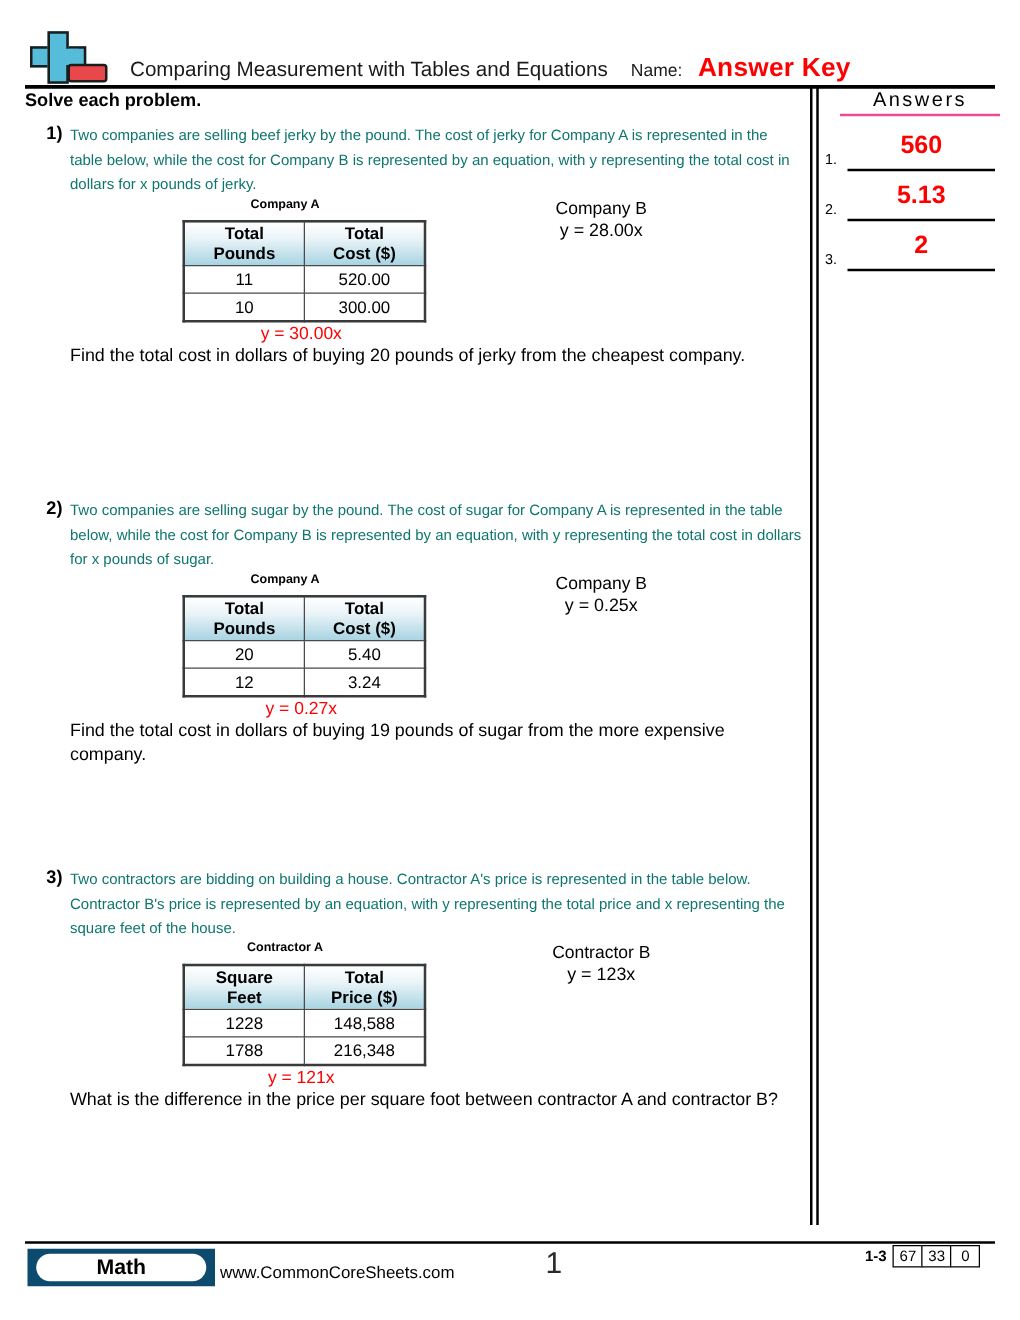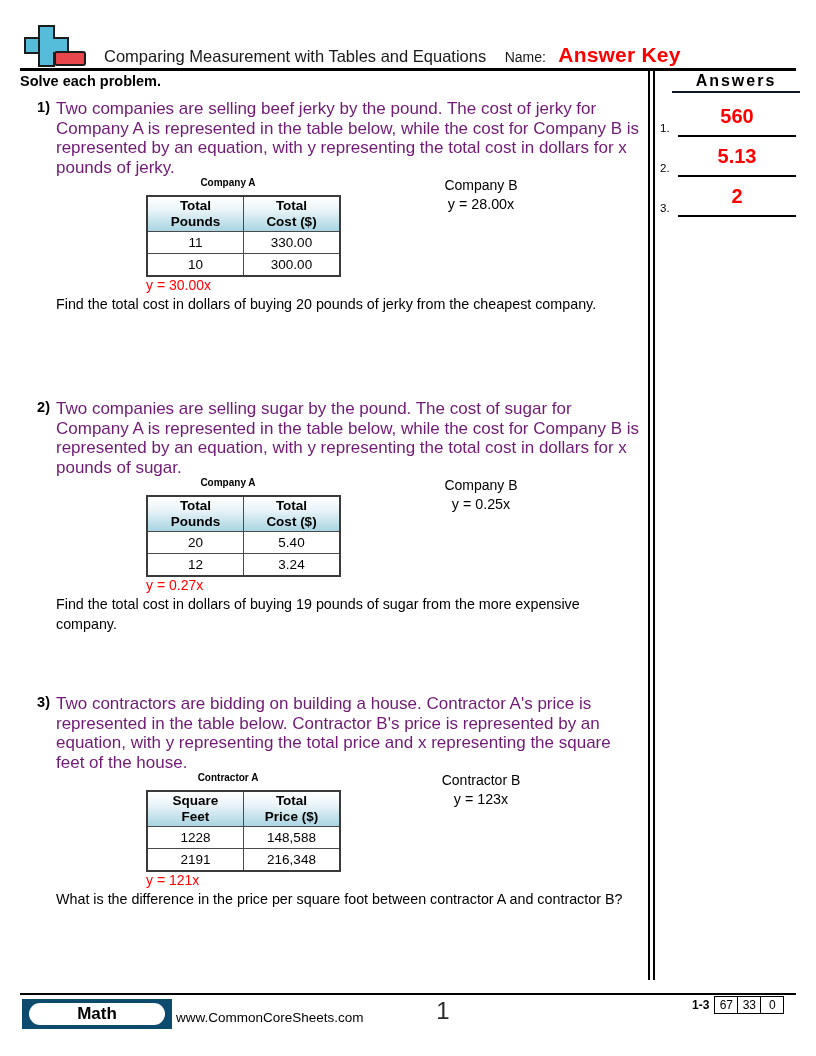--- a/index.html
+++ b/index.html
@@ -110,23 +110,23 @@
     background: #000;
   }
 
   
   #answers-header {
     position: absolute;
     left: 672px; top: 72px;
     width: 128px;
     text-align: center;
     font-size: 16px;
-    font-weight: bold;
+    font-weight: normal;
     letter-spacing: 2px;
-    border-bottom: 2px solid #0f172a;
+    border-bottom: 2px solid #ec4899;
     padding-bottom: 1px;
   }
   .answer-row {
     position: absolute;
     left: 660px;
     width: 140px;
     height: 40px;
   }
   .answer-num {
     position: absolute;
@@ -162,23 +162,23 @@
     left: 0; top: 0;
     width: 30px;
     text-align: right;
     font-size: 14.5px;
     font-weight: bold;
   }
   .p-body {
     margin-left: 36px;
   }
   .p-text {
-    font-size: 17px;
+    font-size: 12px;
     line-height: 19.5px;
-    color: #701a75;
+    color: #0f766e;
   }
   .p-tail {
     font-size: 14.3px;
     line-height: 19.5px;
     color: #000;
   }
 
   
   .tbl-zone {
     position: relative;
@@ -227,22 +227,23 @@
   table.data td {
     border: 1px solid #4a4a4a;
     height: 19px;
     font-size: 13.5px;
     text-align: center;
     padding: 1px 6px;
     background: #fff;
   }
   .red-eq {
     position: absolute;
-    left: 90px;
+    left: 77px;
     width: 216px;
+    text-align: center;
     font-size: 14px;
     color: #ff0000;
   }
 
   
   #footer-rule {
     position: absolute;
     left: 20px; top: 993px;
     width: 776px; height: 2px;
     background: #000;
@@ -352,21 +353,21 @@
       <div class="col-b-head">Company B</div>
       <div class="col-b-eq">y = 28.00x</div>
       <table class="data">
         <tbody>
             <tr>
           <th><span>Total</span><br><span>Pounds</span></th>
           <th><span>Total</span><br><span>Cost ($)</span></th>
         </tr>
         <tr>
           <td>11</td>
-          <td>330.00</td>
+          <td>520.00</td>
         </tr>
         <tr>
           <td>10</td>
           <td>300.00</td>
         </tr>
       </tbody>
         </table>
       <div class="red-eq" style="top:100px;">y = 30.00x</div>
     </div>
     <div class="p-tail">Find the total cost in dollars of buying 20 pounds of jerky from the cheapest company.</div>
@@ -415,21 +416,21 @@
         <tbody>
             <tr>
           <th><span>Square</span><br><span>Feet</span></th>
           <th><span>Total</span><br><span>Price ($)</span></th>
         </tr>
         <tr>
           <td>1228</td>
           <td>148,588</td>
         </tr>
         <tr>
-          <td>2191</td>
+          <td>1788</td>
           <td>216,348</td>
         </tr>
       </tbody>
         </table>
       <div class="red-eq" style="top:100px;">y = 121x</div>
     </div>
     <div class="p-tail">What is the difference in the price per square foot between contractor A and contractor B?</div>
   </div>
 </div>
 

